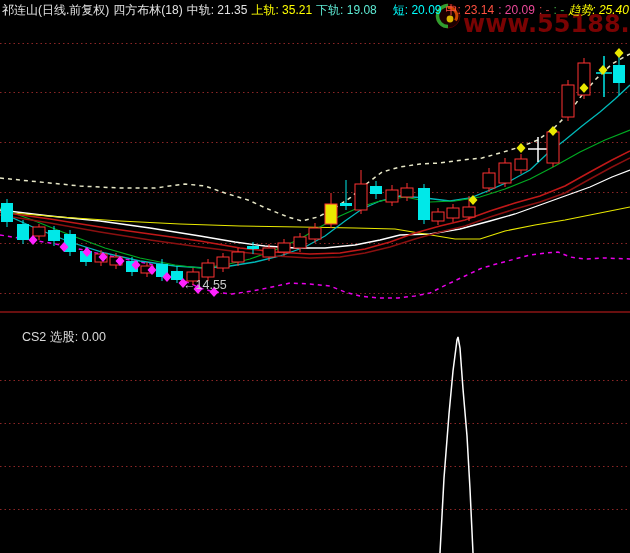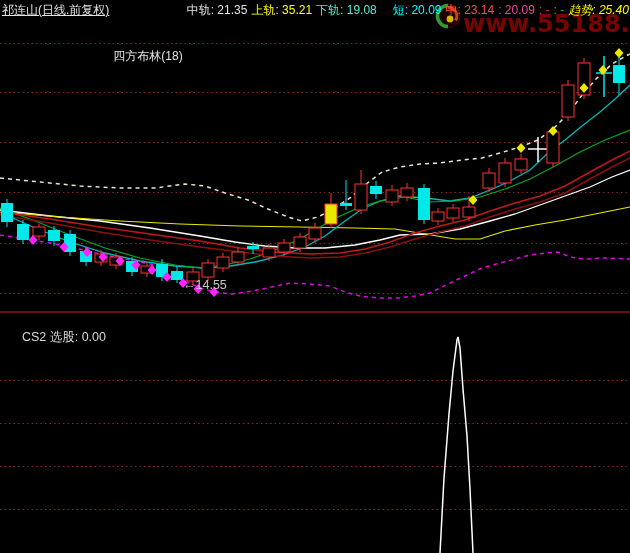--- a/index.html
+++ b/index.html
@@ -155,22 +155,22 @@
     <svg width="26" height="26" viewBox="0 0 26 26">
       <circle cx="13" cy="13" r="12" fill="#1c0000" stroke="#4a0000" stroke-width="1"></circle>
       <path d="M 13,2.5 A 10.5,10.5 0 0 0 13,23.5" fill="none" stroke="#2f9e2f" stroke-width="3.4"></path>
       <path d="M 13,4.5 A 8.5,8.5 0 0 1 20.5,17.5" fill="none" stroke="#cc4400" stroke-width="3"></path>
       <circle cx="15" cy="16" r="3.4" fill="#d8b400"></circle>
     </svg>
     <span class="wm-text" style="color: rgb(122, 3, 3);">www.55188.com</span>
   </div>
 
   <div class="header">
-    <span style="color: rgb(226, 226, 226); text-decoration: underline;">祁连山(日线.前复权)</span>
-    <span style="color: rgb(226, 226, 226); margin-top: 46px;">四方布林(18)</span>
+    <span style="color: rgb(226, 226, 226);">祁连山(日线.前复权)</span>
+    <span style="color: rgb(226, 226, 226);">四方布林(18)</span>
 
   <span style="color: rgb(226, 226, 226);">中轨: 21.35</span>
       <span style="color: rgb(255, 255, 0);">上轨: 35.21</span>
       <span style="color: #5eead4;">下轨: 19.08</span>
       <span style="color: rgb(0, 255, 255); margin-left: 12px;">短: 20.09</span>
       <span style="color: rgb(255, 80, 64);">中: 23.14</span>
       <span style="color: #ec4899;">: 20.09</span>
       <span style="color: rgb(204, 68, 68);">: -</span>
       <span style="color: rgb(68, 170, 68);">: -</span>
       <span style="color: rgb(255, 255, 0); font-style: italic;">趋势: 25.40</span>

